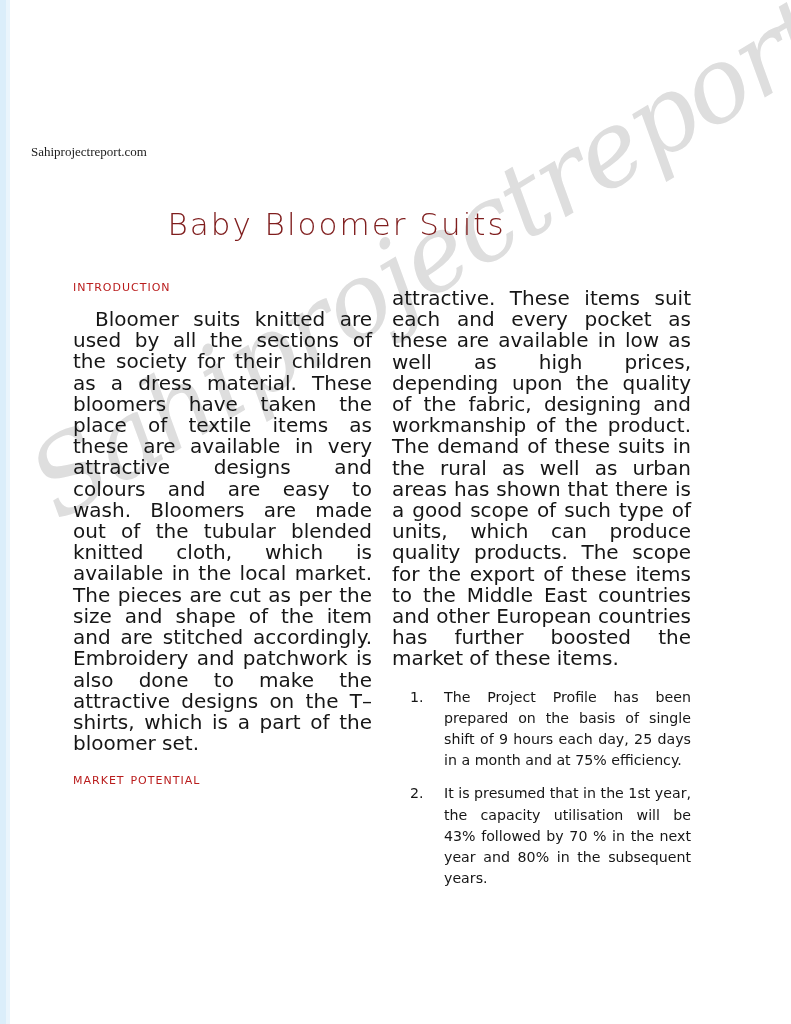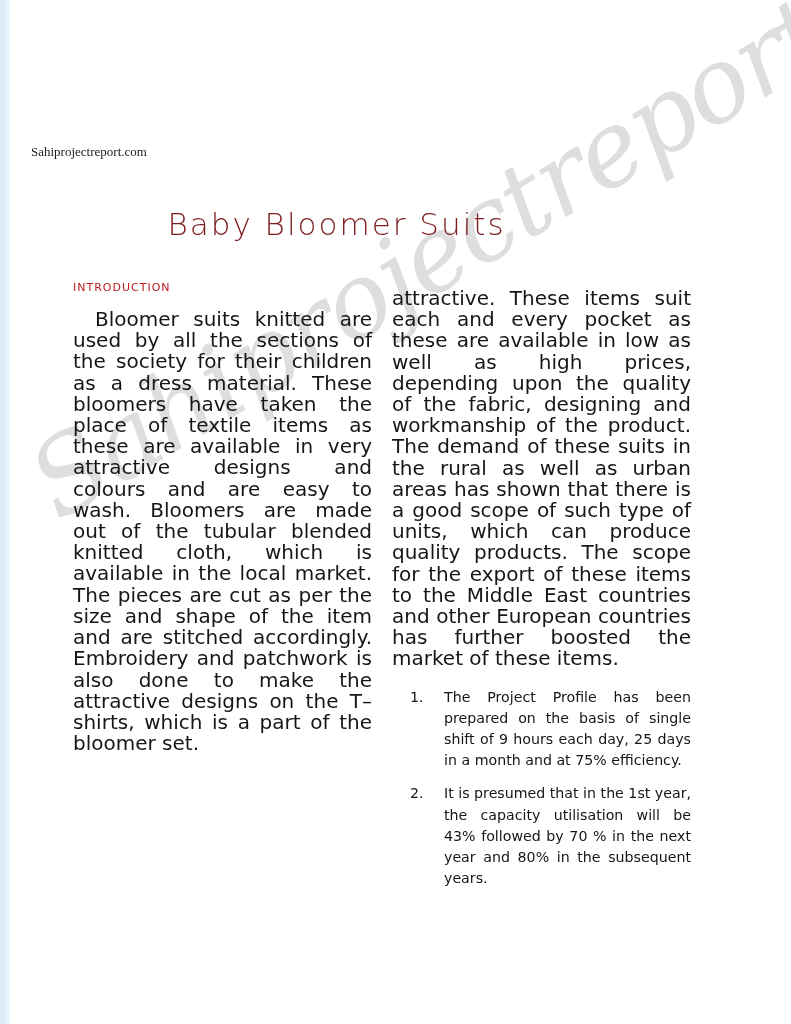--- a/index.html
+++ b/index.html
@@ -168,20 +168,21 @@
 
     <h1 class="doc-title">Baby Bloomer Suits</h1>
 
     <div class="columns">
 
       <div class="col col-left">
 
         <h2 class="section-heading">Introduction</h2>
         <p class="body-text">Bloomer suits knitted are used by all the sections of the society for their children as a dress material. These bloomers have taken the place of textile items as these are available in very attractive designs and colours and are easy to wash. Bloomers are made out of the tubular blended knitted cloth, which is available in the local market. The pieces are cut as per the size and shape of the item and are stitched accordingly. Embroidery and patchwork is also done to make the attractive designs on the T–shirts, which is a part of the bloomer set.</p>
 
+        <h2 class="section-heading">Market Potential</h2>
 
       </div>
 
       <div class="col col-right">
 
         <p class="body-text cont">attractive. These items suit each and every pocket as these are available in low as well as high prices, depending upon the quality of the fabric, designing and workmanship of the product. The demand of these suits in the rural as well as urban areas has shown that there is a good scope of such type of units, which can produce quality products. The scope for the export of these items to the Middle East countries and other European countries has further boosted the market of these items.</p>
 
 
         <ol class="numbered-list">
           <li>

